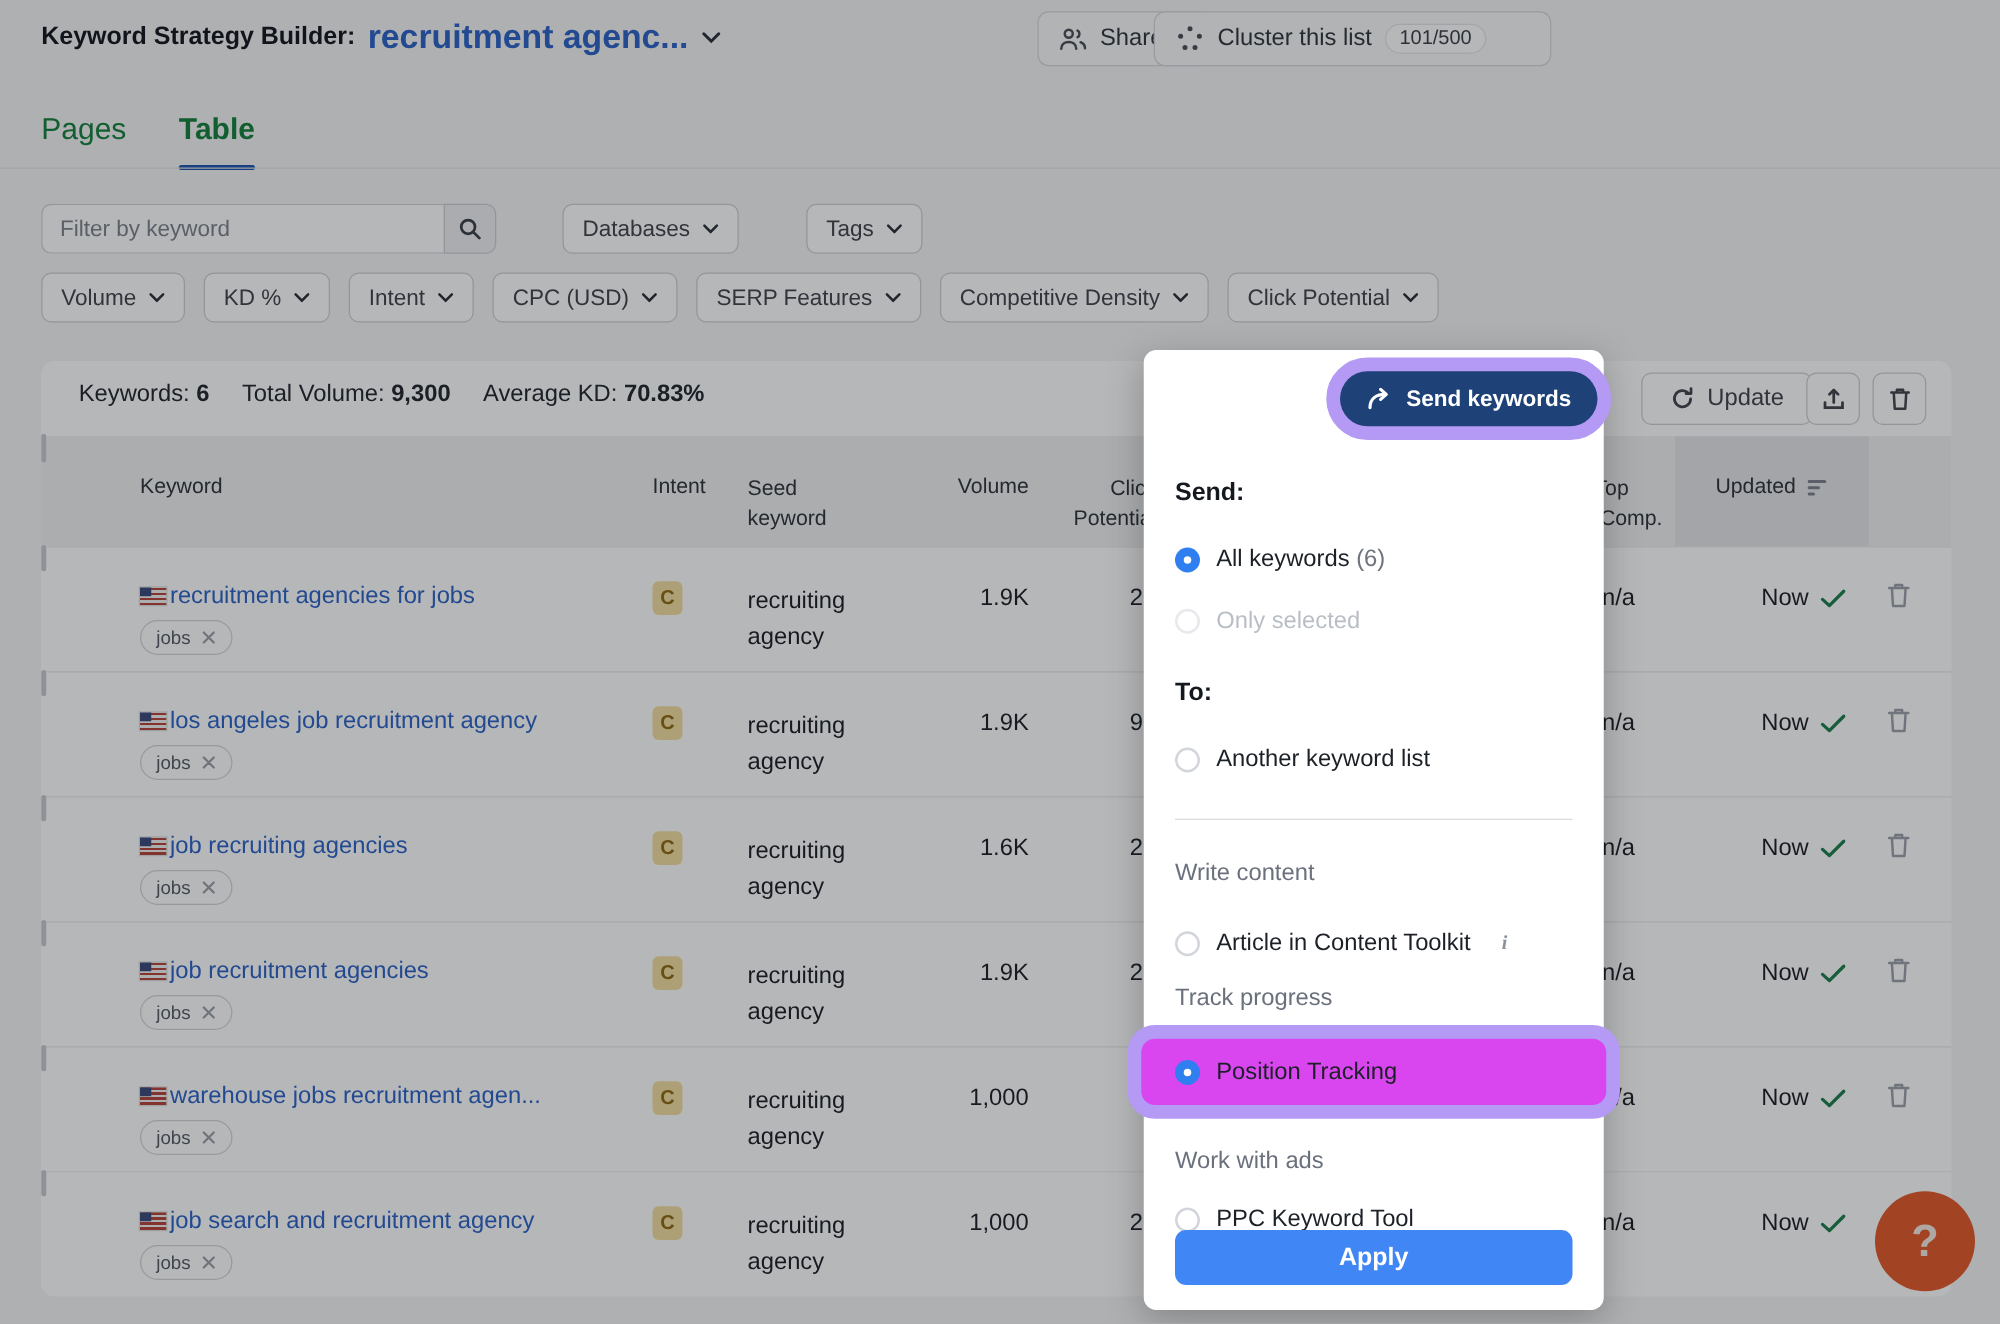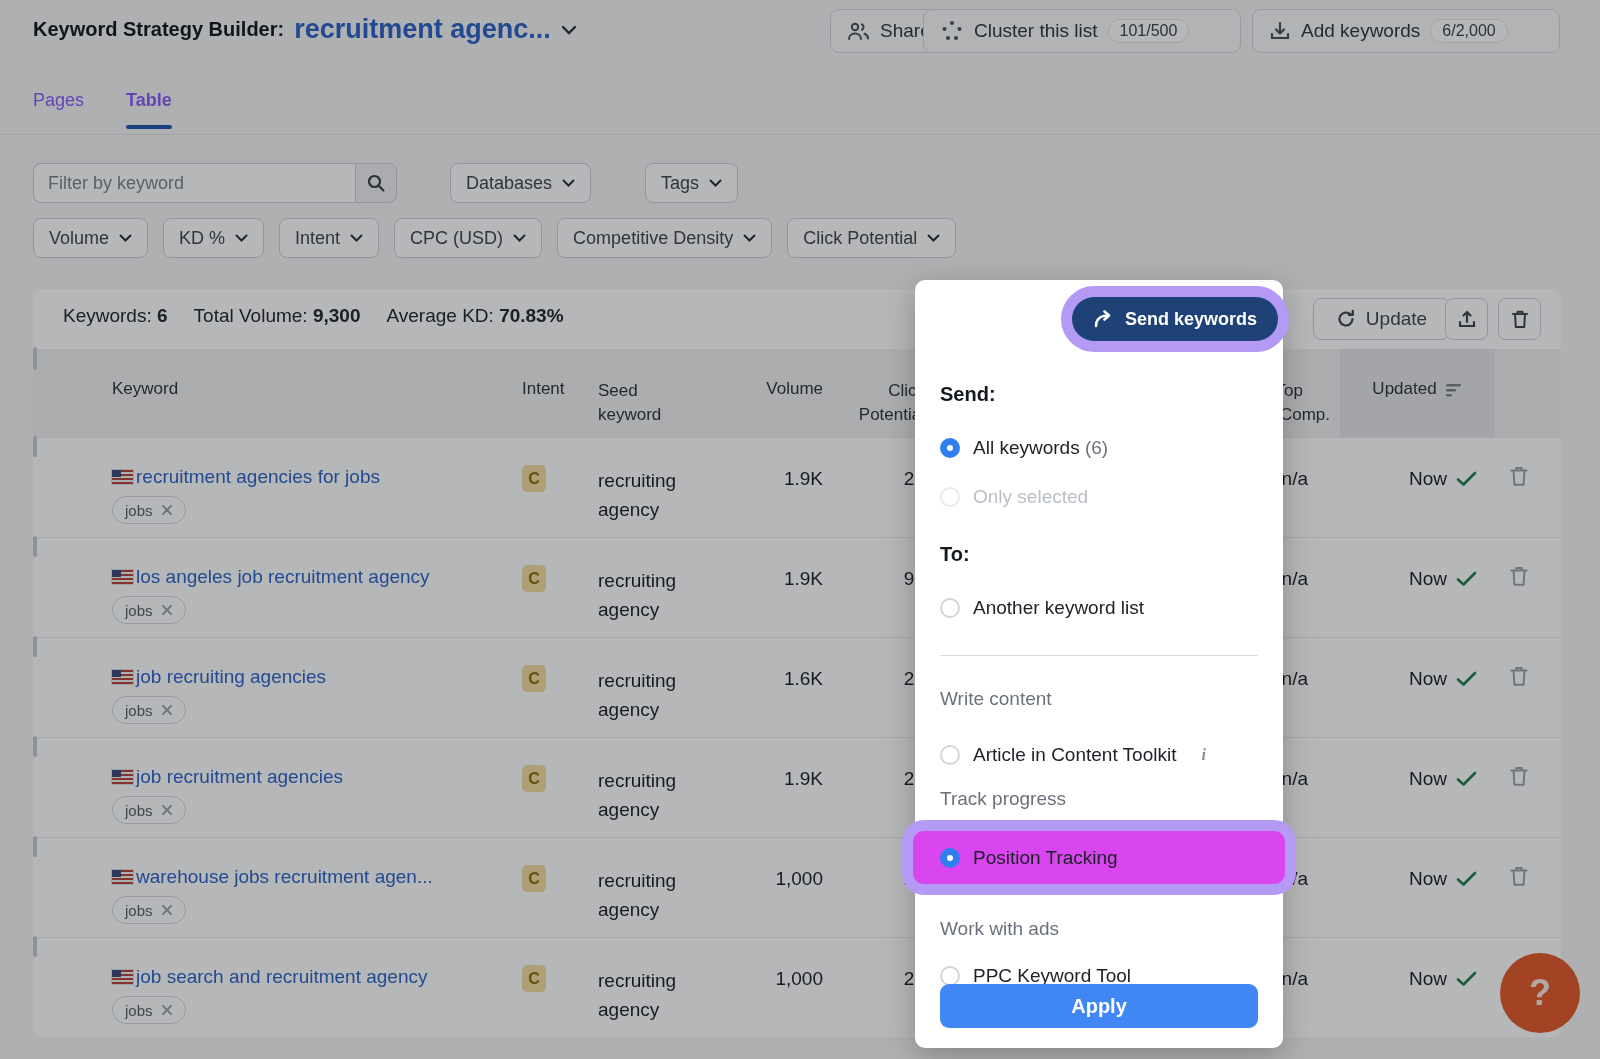--- a/index.html
+++ b/index.html
@@ -13,21 +13,21 @@
   .title-list { font-size:27px; font-weight:bold; color:#2d64c8; }
   .chev { width:16px; height:10px; display:inline-block; }
   .topbtns { position:absolute; top:9px; right:0; left:0; height:44px; }
   .tbtn { position:absolute; height:44px; display:flex; align-items:center; gap:10px; padding:0 16px;
           background:#f9fafb; border:1px solid #d5d8dd; border-radius:9px; font-size:19px; color:#30353e; cursor:pointer; }
   .tbadge { background:#ffffff; border:1px solid #e3e5e9; border-radius:14px; padding:2px 11px; font-size:16px; color:#3a3f48; }
   .icn { flex:0 0 auto; }
 
   
   .tabs { position:absolute; left:33px; top:90px; display:flex; gap:42px; }
-  .tab { font-size:18px; color:#8b5cf6; padding-bottom:18px; cursor:pointer; position:relative; }
+  .tab { font-size:24px; color:#15803d; padding-bottom:18px; cursor:pointer; position:relative; }
   .tab.active { font-weight:bold; }
   .tab.active::after { content:""; position:absolute; left:0; right:0; bottom:0; height:4px; background:#1f55b0; border-radius:2px; }
   .tabline { position:absolute; left:0; right:0; top:134px; height:1px; background:#e2e3e6; }
 
   
   .frow1 { position:absolute; left:33px; top:163px; height:40px; display:flex;gap:40px; }
   .search-wrap { display:flex; height:40px; }
   .search-input { width:322px; height:40px; border:1px solid #ccd0d6; border-right:none; border-radius:8px 0 0 8px;
                   background:#fff; padding:0 14px; font-size:18px; color:#30353e; font-family:inherit; }
   .search-input::placeholder { color:#7d838d; }
@@ -138,28 +138,20 @@
           <circle cx="12" cy="4" r="2" fill="#4a4f58"></circle>
           <circle cx="4.5" cy="10" r="2" fill="#4a4f58"></circle>
           <circle cx="19.5" cy="10" r="2" fill="#4a4f58"></circle>
           <circle cx="8" cy="19" r="2" fill="#4a4f58"></circle>
           <circle cx="16" cy="19" r="2" fill="#4a4f58"></circle>
           <path d="M12 9.5v0" stroke="#4a4f58"></path>
         </svg>
       <span>Cluster this list</span>
       <span class="tbadge">101/500</span>
     </button>
-    <button class="tbtn" style="left:1252px;width:308px">
-      <svg class="icn" width="22" height="22" viewBox="0 0 22 22">
-          <path d="M11 3v10M7 9.5l4 4 4-4" fill="none" stroke="#4a4f58" stroke-width="2.2" stroke-linecap="round" stroke-linejoin="round"></path>
-          <path d="M3 14v4h16v-4" fill="none" stroke="#4a4f58" stroke-width="2.2" stroke-linecap="round"></path>
-        </svg>
-      <span>Add keywords</span>
-      <span class="tbadge">6/2,000</span>
-    </button>
   </div>
 
   <div class="tabs">
     <span class="tab">Pages</span>
     <span class="tab active">Table</span>
   </div>
   <div class="tabline"></div>
 
   <div class="frow1">
     <div class="search-wrap">
@@ -199,20 +191,26 @@
         </svg>
       </button>
       <button class="drop">
         <span>Intent</span>
         <svg width="13" height="8" viewBox="0 0 13 8">
           <path d="M1.5 1.5l5 5 5-5" fill="none" stroke="#2a2f38" stroke-width="2" stroke-linecap="round"></path>
         </svg>
       </button>
       <button class="drop">
         <span>CPC (USD)</span>
+        <svg width="13" height="8" viewBox="0 0 13 8">
+          <path d="M1.5 1.5l5 5 5-5" fill="none" stroke="#2a2f38" stroke-width="2" stroke-linecap="round"></path>
+        </svg>
+      </button>
+      <button class="drop">
+        <span>SERP Features</span>
         <svg width="13" height="8" viewBox="0 0 13 8">
           <path d="M1.5 1.5l5 5 5-5" fill="none" stroke="#2a2f38" stroke-width="2" stroke-linecap="round"></path>
         </svg>
       </button>
       <button class="drop">
         <span>Competitive Density</span>
         <svg width="13" height="8" viewBox="0 0 13 8">
           <path d="M1.5 1.5l5 5 5-5" fill="none" stroke="#2a2f38" stroke-width="2" stroke-linecap="round"></path>
         </svg>
       </button>

